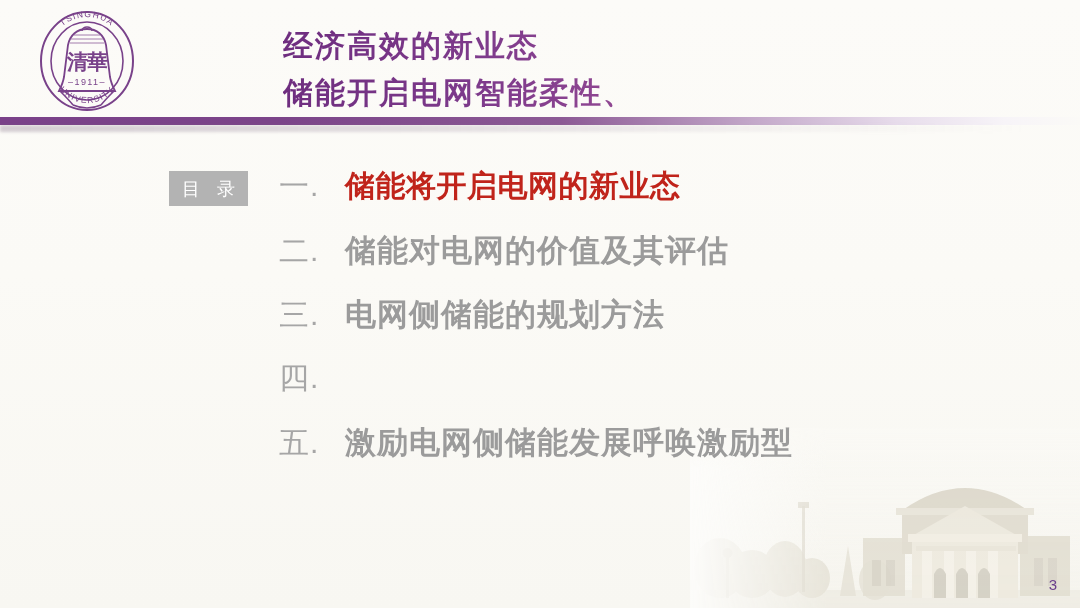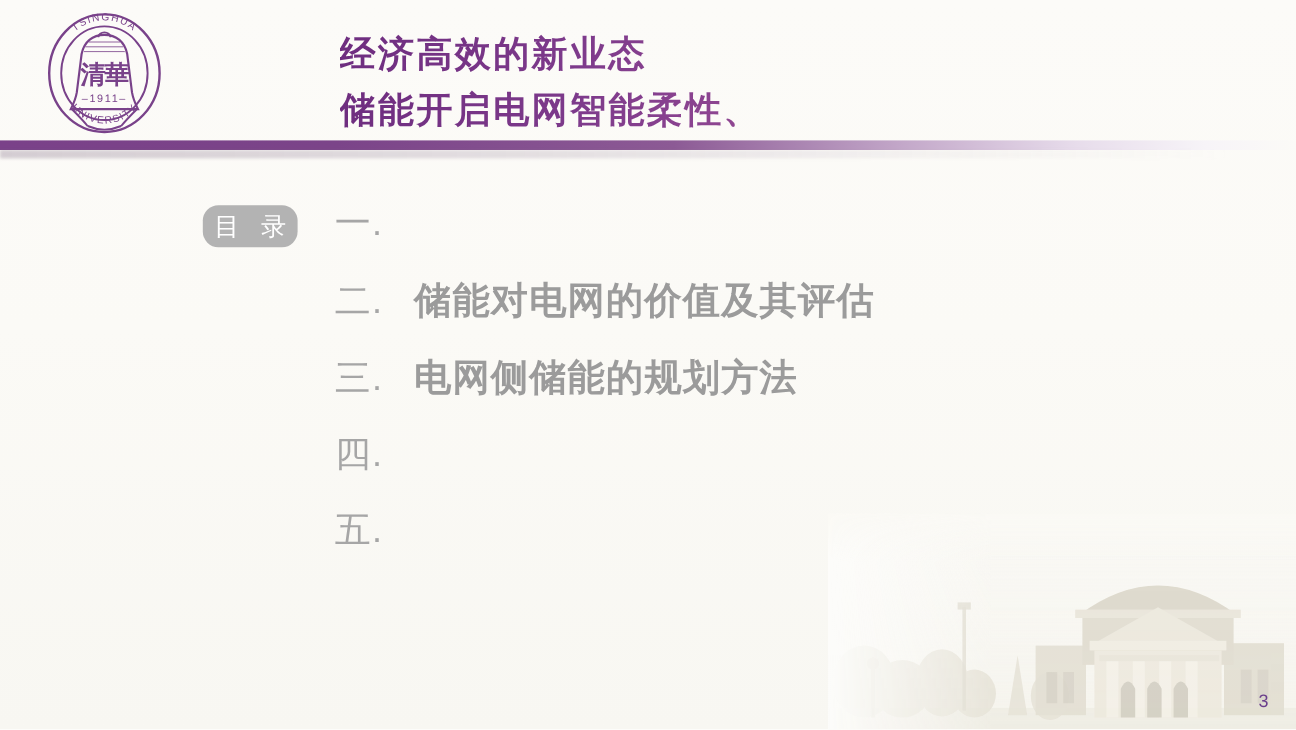--- a/index.html
+++ b/index.html
@@ -116,30 +116,29 @@
   }
 
   .toc-badge {
     position: absolute;
     left: 0;
     top: 5px;
     width: 79px;
     height: 35px;
     background: #b3b3b3;
     color: #ffffff;
-    font-size: 21px;
+    font-size: 18px;
     font-weight: normal;
     letter-spacing: 6px;
     text-indent: 6px;
     display: flex;
     align-items: center;
     justify-content: center;
     box-sizing: border-box;
     font-family: "Liberation Sans", "DejaVu Sans", sans-serif;
-    border-radius: 13px;
   }
 
   .toc-list {
     position: absolute;
     left: 110px;
     top: 0;
     width: 740px;
   }
 
   .toc-item {
@@ -325,38 +324,40 @@
   <div class="divider-shadow"></div>
 
   <div class="toc">
 
     <div class="toc-badge">目 录</div>
 
     <div class="toc-list">
 
       <div class="toc-item active">
         <span class="toc-num">一.</span>
+        <span class="toc-text">储能将开启电网的新业态</span>
       </div>
 
       <div class="toc-item">
         <span class="toc-num">二.</span>
         <span class="toc-text">储能对电网的价值及其评估</span>
       </div>
 
       <div class="toc-item">
         <span class="toc-num">三.</span>
         <span class="toc-text">电网侧储能的规划方法</span>
       </div>
 
       <div class="toc-item">
         <span class="toc-num">四.</span>
       </div>
 
       <div class="toc-item">
         <span class="toc-num">五.</span>
+        <span class="toc-text">激励电网侧储能发展呼唤激励型</span>
       </div>
 
 
     </div>
   </div>
 
   <div class="page-number">3</div>
 
 </div>
 

